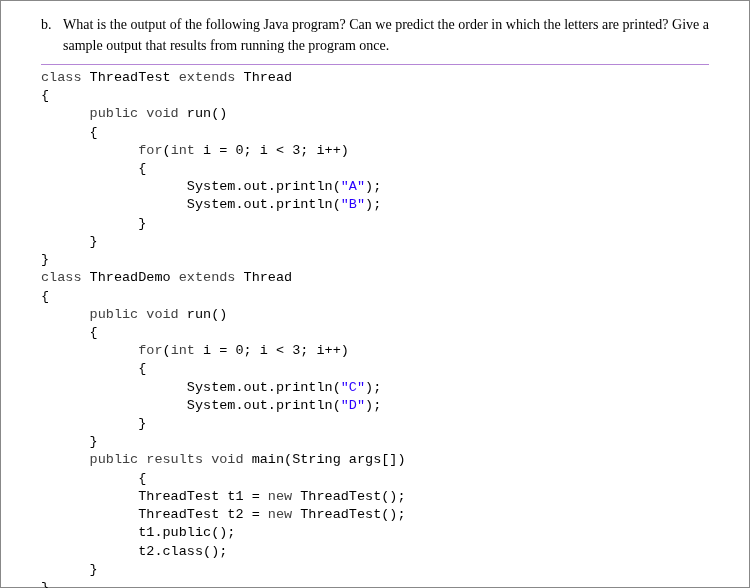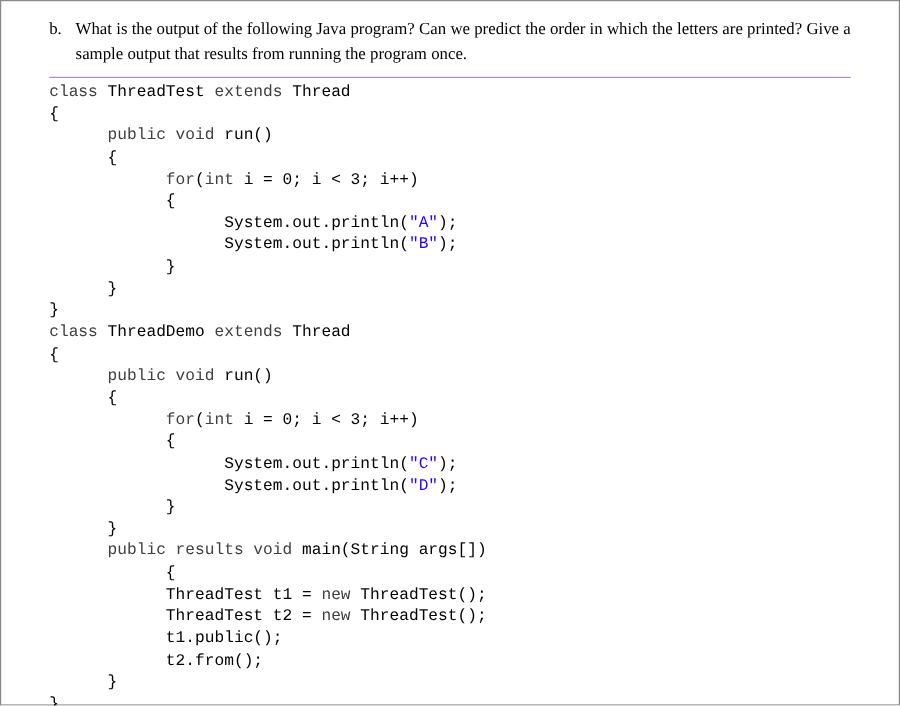--- a/index.html
+++ b/index.html
@@ -82,17 +82,17 @@
 <span>            {</span>
 <span>                  </span><span>System.out.println(</span><span class="str">"C"</span><span>);</span>
 <span>                  </span><span>System.out.println(</span><span class="str">"D"</span><span>);</span>
 <span>            }</span>
 <span>      }</span>
 <span>      </span><span class="kw">public</span><span class="kw"> results</span><span class="kw"> void</span><span> main(String args[])</span>
 <span>            {</span>
 <span>            </span><span>ThreadTest t1 = </span><span class="kw">new</span><span> ThreadTest();</span>
 <span>            </span><span>ThreadTest t2 = </span><span class="kw">new</span><span> ThreadTest();</span>
 <span>            </span><span>t1.public();</span>
-<span>            </span><span>t2.from();</span>
+<span>            </span><span>t2.class();</span>
 <span>      }</span>
 <span>}</span></div>
 
 </div>
 
 </body></html>

